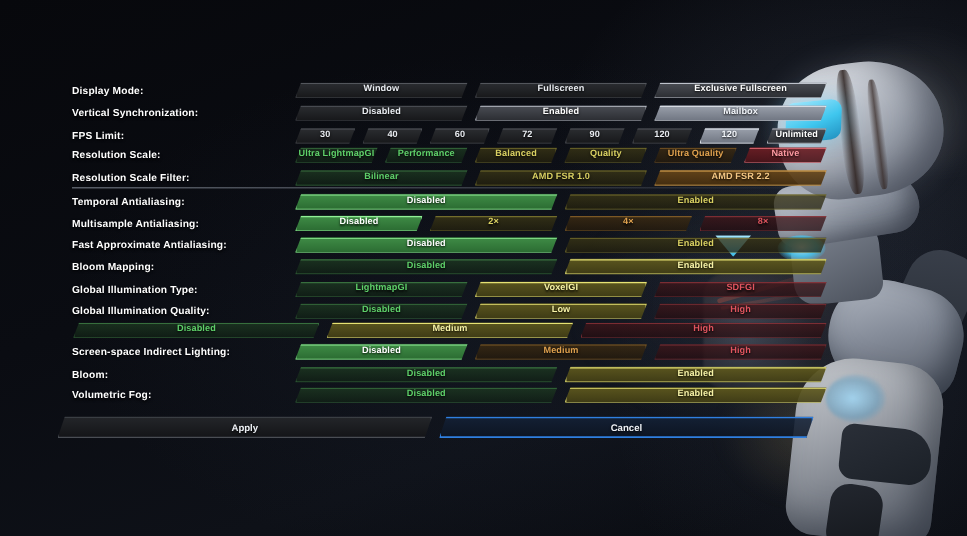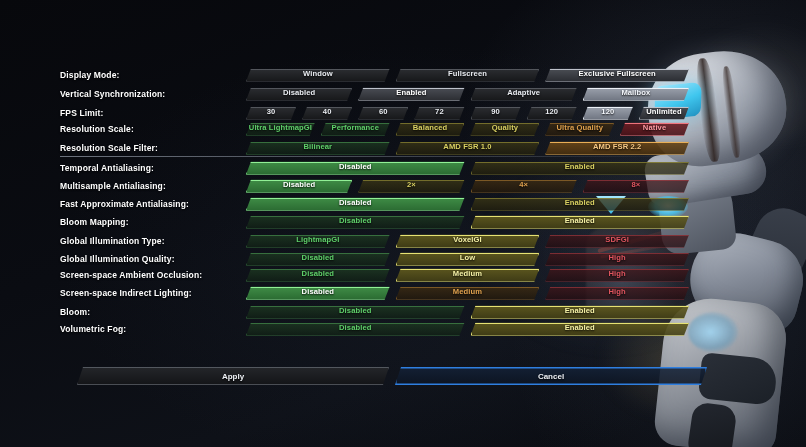--- a/index.html
+++ b/index.html
@@ -239,22 +239,22 @@
   .sk-red.sel .cap{ color:#ff9aa2; }
 
   
   #divider{
     position:absolute; left:60px; top:156px; width:630px; height:1px;
     background:linear-gradient(90deg, rgba(190,200,215,.55), rgba(190,200,215,.22) 70%, rgba(190,200,215,0));
   }
 
   
   #footer{
-    position:absolute; left:77px; top:347px; width:630px; height:18px;
-    display:flex; gap:6px;margin-top:20px;
+    position:absolute; left:48px; top:347px; width:630px; height:18px;
+    display:flex; gap:6px;
   }
   .fbtn{
     flex:1 1 0; position:relative;
     display:flex; align-items:center; justify-content:center;
     font-size:8px; font-weight:bold; color:#edf0f5; cursor:pointer;
     clip-path:polygon(6px 0, 100% 0, calc(100% - 6px) 100%, 0 100%);
     background:linear-gradient(180deg,#24262a,#131417);
     box-shadow:inset 0 0 0 1px rgba(150,158,170,.42);
     text-shadow:0 1px 2px rgba(0,0,0,.9);
   }
@@ -313,24 +313,20 @@
         <div class="row-label">Vertical Synchronization:</div>
         <div class="opts">
           <div class="opt sk-neutral">
             <div class="frame"></div>
             <span class="cap">Disabled</span>
           </div>
           <div class="opt sk-neutral sel">
             <div class="frame"></div>
             <span class="cap">Enabled</span>
           </div>
-          <div class="opt sk-neutral">
-            <div class="frame"></div>
-            <span class="cap">Adaptive</span>
-          </div>
           <div class="opt sk-neutral focus">
             <div class="frame"></div>
             <span class="cap">Mailbox</span>
           </div>
         </div>
       </div>
       <div class="row" style="top: 105px;">
         <div class="row-label">FPS Limit:</div>
         <div class="opts">
           <div class="opt sk-neutral">
@@ -501,21 +497,20 @@
             <div class="frame"></div>
             <span class="cap">Low</span>
           </div>
           <div class="opt sk-red">
             <div class="frame"></div>
             <span class="cap">High</span>
           </div>
         </div>
       </div>
       <div class="row" style="top: 267px;">
-        <div class="row-label">Screen-space Ambient Occlusion:</div>
         <div class="opts">
           <div class="opt sk-green">
             <div class="frame"></div>
             <span class="cap">Disabled</span>
           </div>
           <div class="opt sk-yellow sel">
             <div class="frame"></div>
             <span class="cap">Medium</span>
           </div>
           <div class="opt sk-red">

